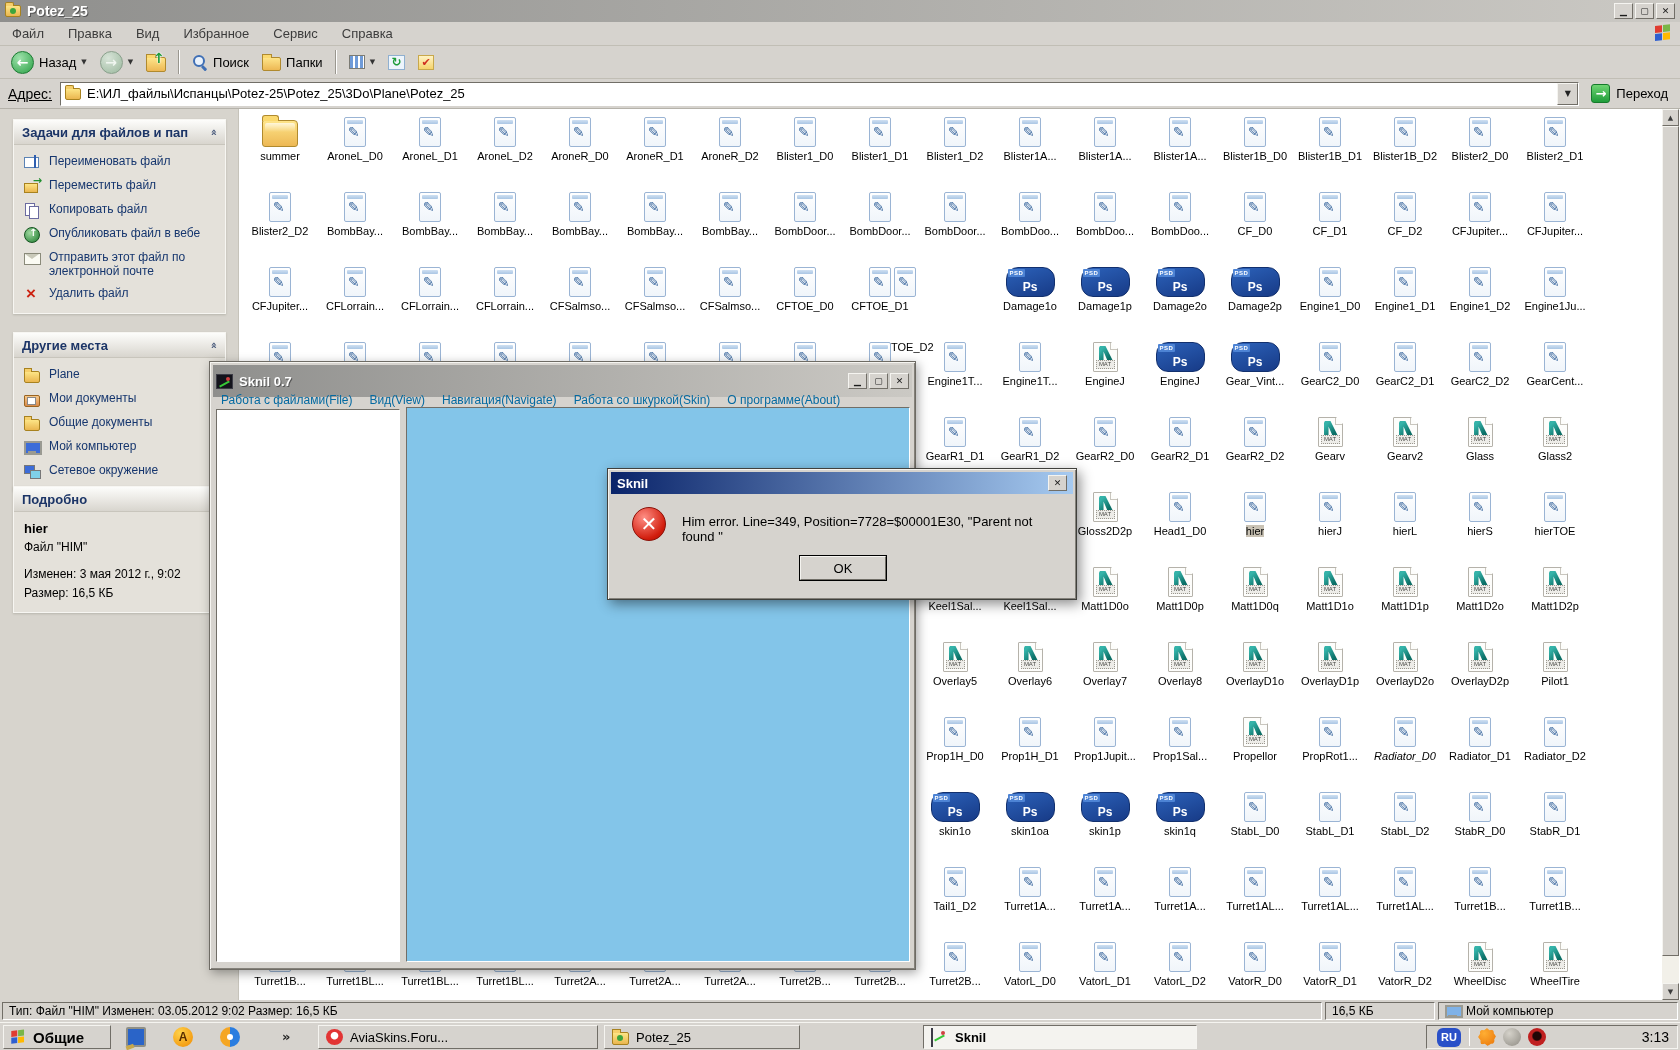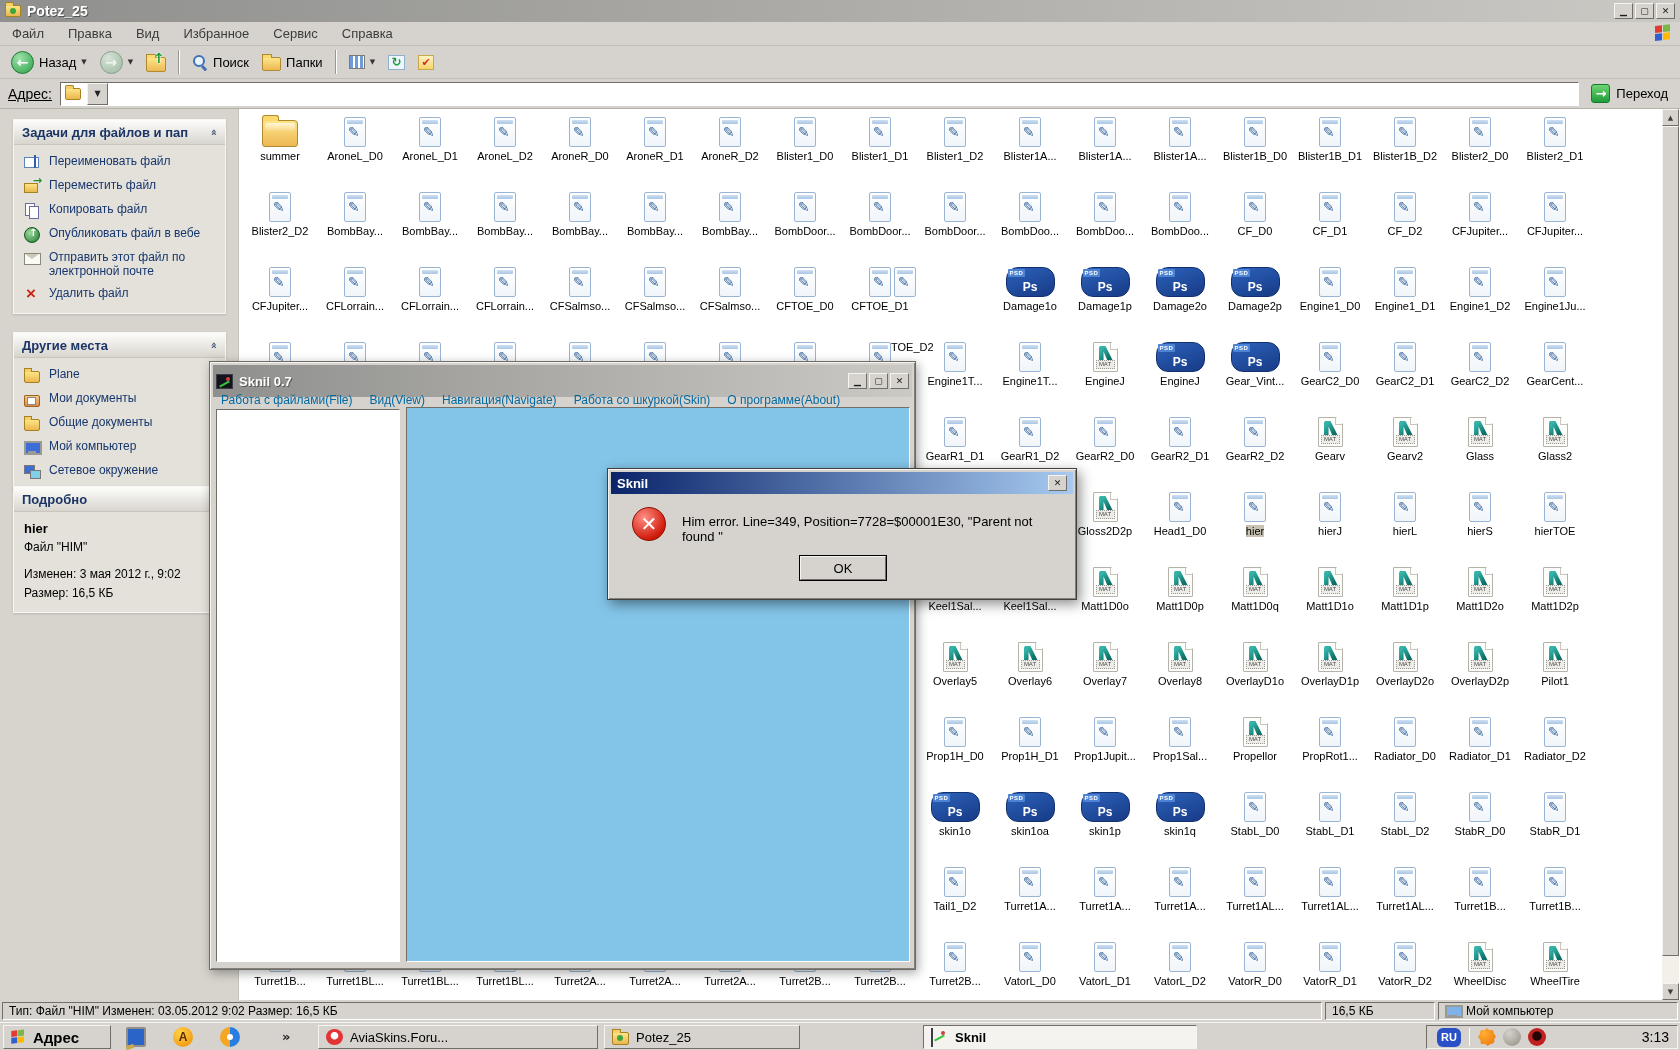--- a/index.html
+++ b/index.html
@@ -294,20 +294,21 @@
     </div>
     <div class="tbtn">
       <span class="mark-ico glyph">✔</span>
     </div>
   </div>
 
   <div id="addressbar">
     <span id="address-label">Адрес:</span>
     <div id="address-combo" class="sunken">
       <span class="folder-ico"></span>
+      <span id="address-text">E:\ИЛ_файлы\Испанцы\Potez-25\Potez_25\3Do\Plane\Potez_25</span>
       <span class="combo-btn raised glyph">▼</span>
     </div>
     <div id="go-button">
       <span class="go-ico glyph">→</span>
       <span id="go-label">Переход</span>
     </div>
   </div>
 
   <div id="content">
     <div id="sidebar">
@@ -1134,21 +1135,21 @@
             </div>
           </div>
           <div class="fi-label">Propellor</div>
         </div>
         <div class="file-item" style="left: 1293px; top: 601px;">
           <div class="fi-wrap">
             <div class="fi fi-doc"></div>
           </div>
           <div class="fi-label">PropRot1...</div>
         </div>
-        <div class="file-item" style="left: 1368px; top: 601px;">
+        <div class="file-item" style="left: 1368px; top: 601px; font-style: italic;">
           <div class="fi-wrap">
             <div class="fi fi-doc"></div>
           </div>
           <div class="fi-label">Radiator_D0</div>
         </div>
         <div class="file-item" style="left: 1443px; top: 601px;">
           <div class="fi-wrap">
             <div class="fi fi-doc"></div>
           </div>
           <div class="fi-label">Radiator_D1</div>
@@ -1447,21 +1448,21 @@
   </div>
 
   <div id="taskbar">
     <div id="start-button" class="raised">
       <span class="winflag" style="transform:skewY(-6deg) scale(.85);">
           <i></i>
           <i></i>
           <i></i>
           <i></i>
         </span>
-      <span id="start-label">Адрес</span>
+      <span id="start-label">Общие</span>
     </div>
     <div id="quick-launch">
         <div class="qlicon show-desktop-icon"></div>
         <div class="qlicon orange-app-icon">A</div>
         <div class="qlicon media-player-icon"></div>
       </div>
     <span id="ql-overflow" class="glyph">»</span>
     <div id="task-area">
         <div class="task-btn raised">
           <div class="ticon opera-icon"></div>

